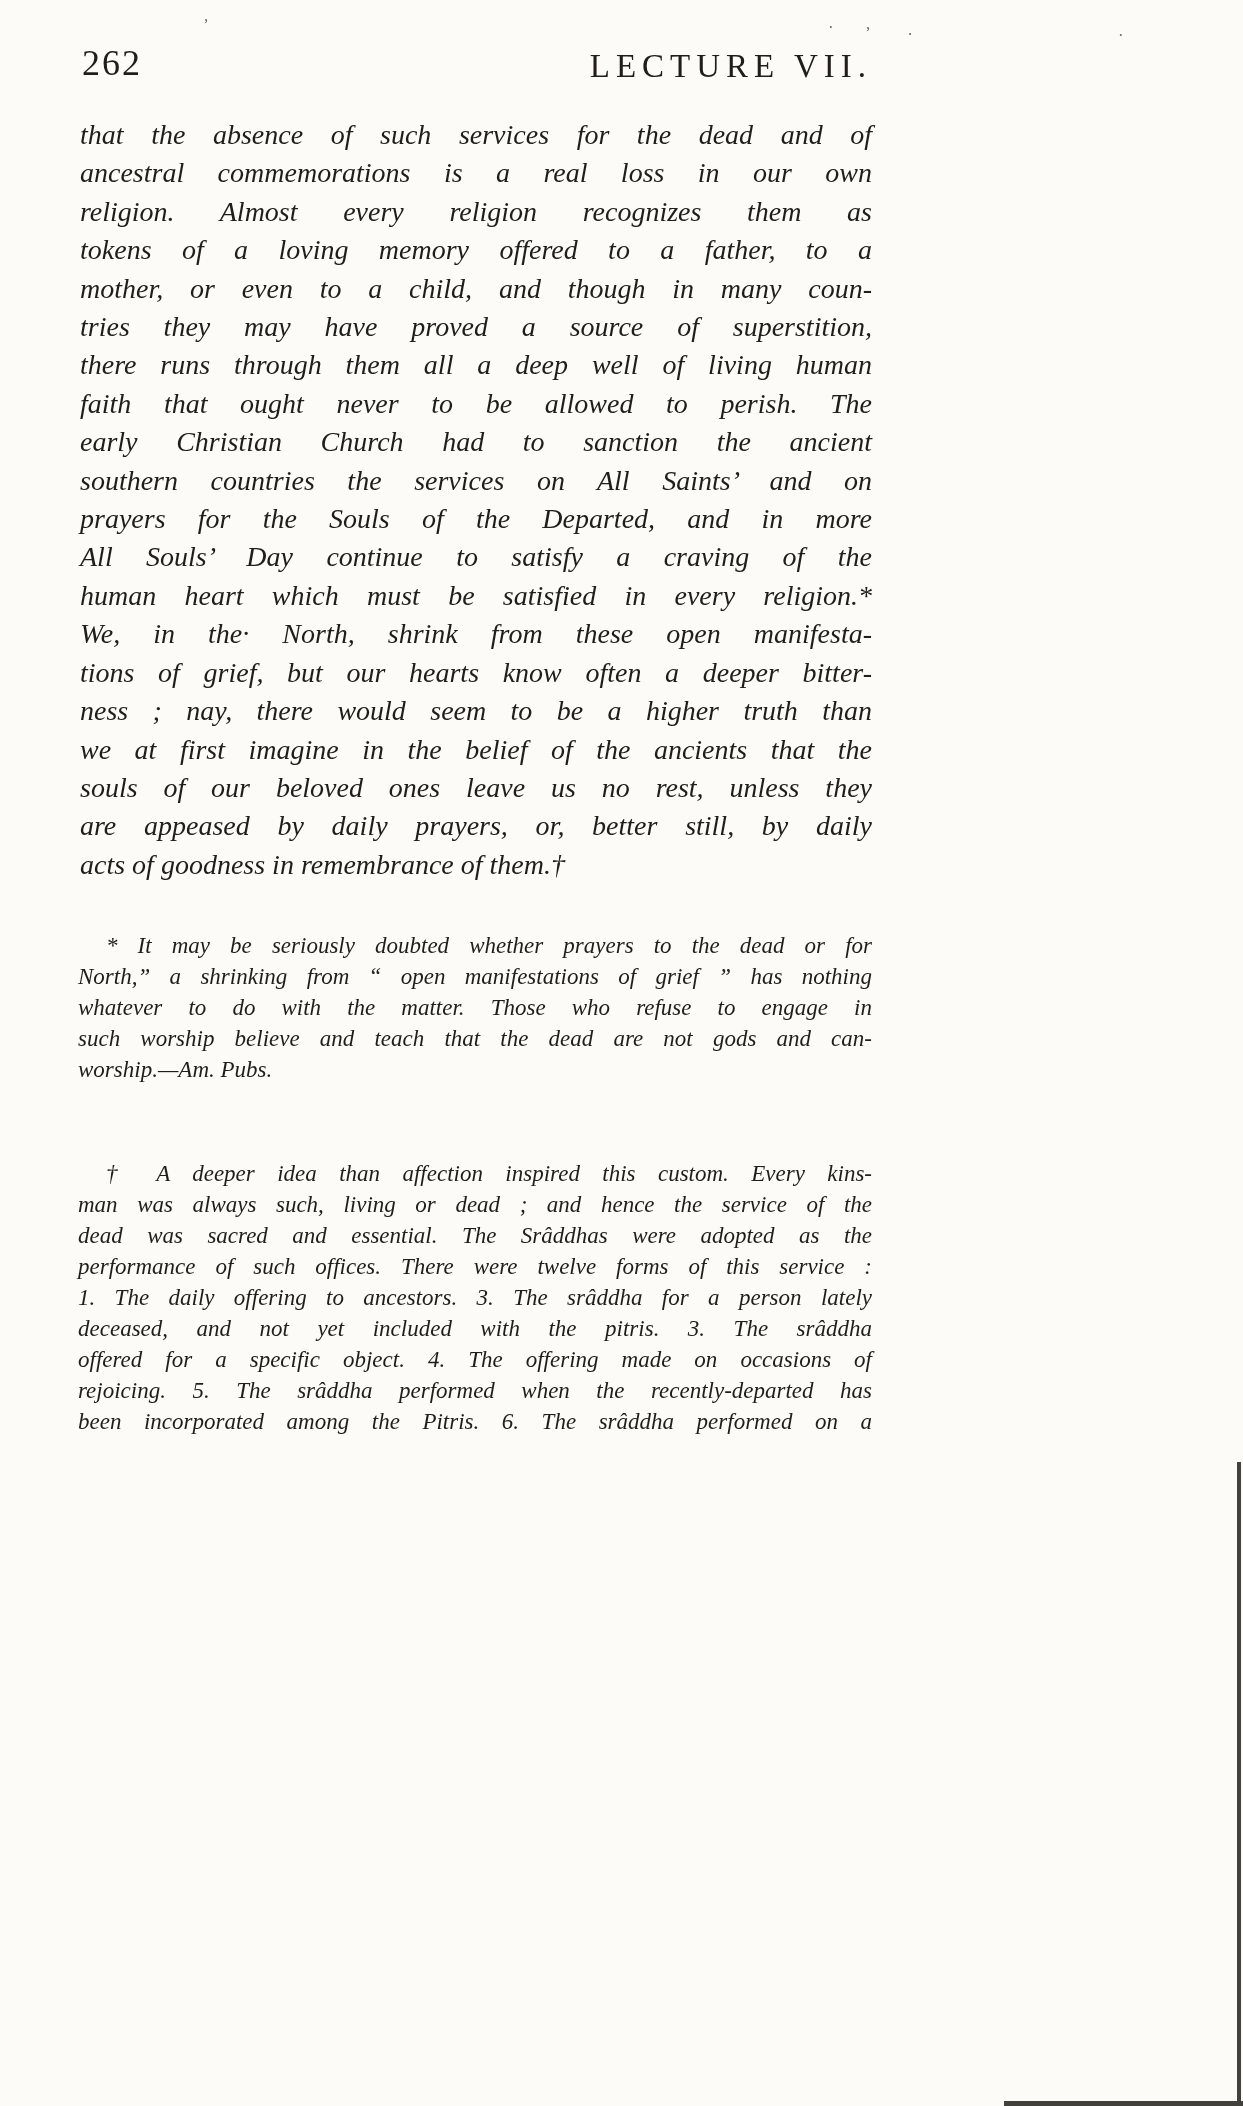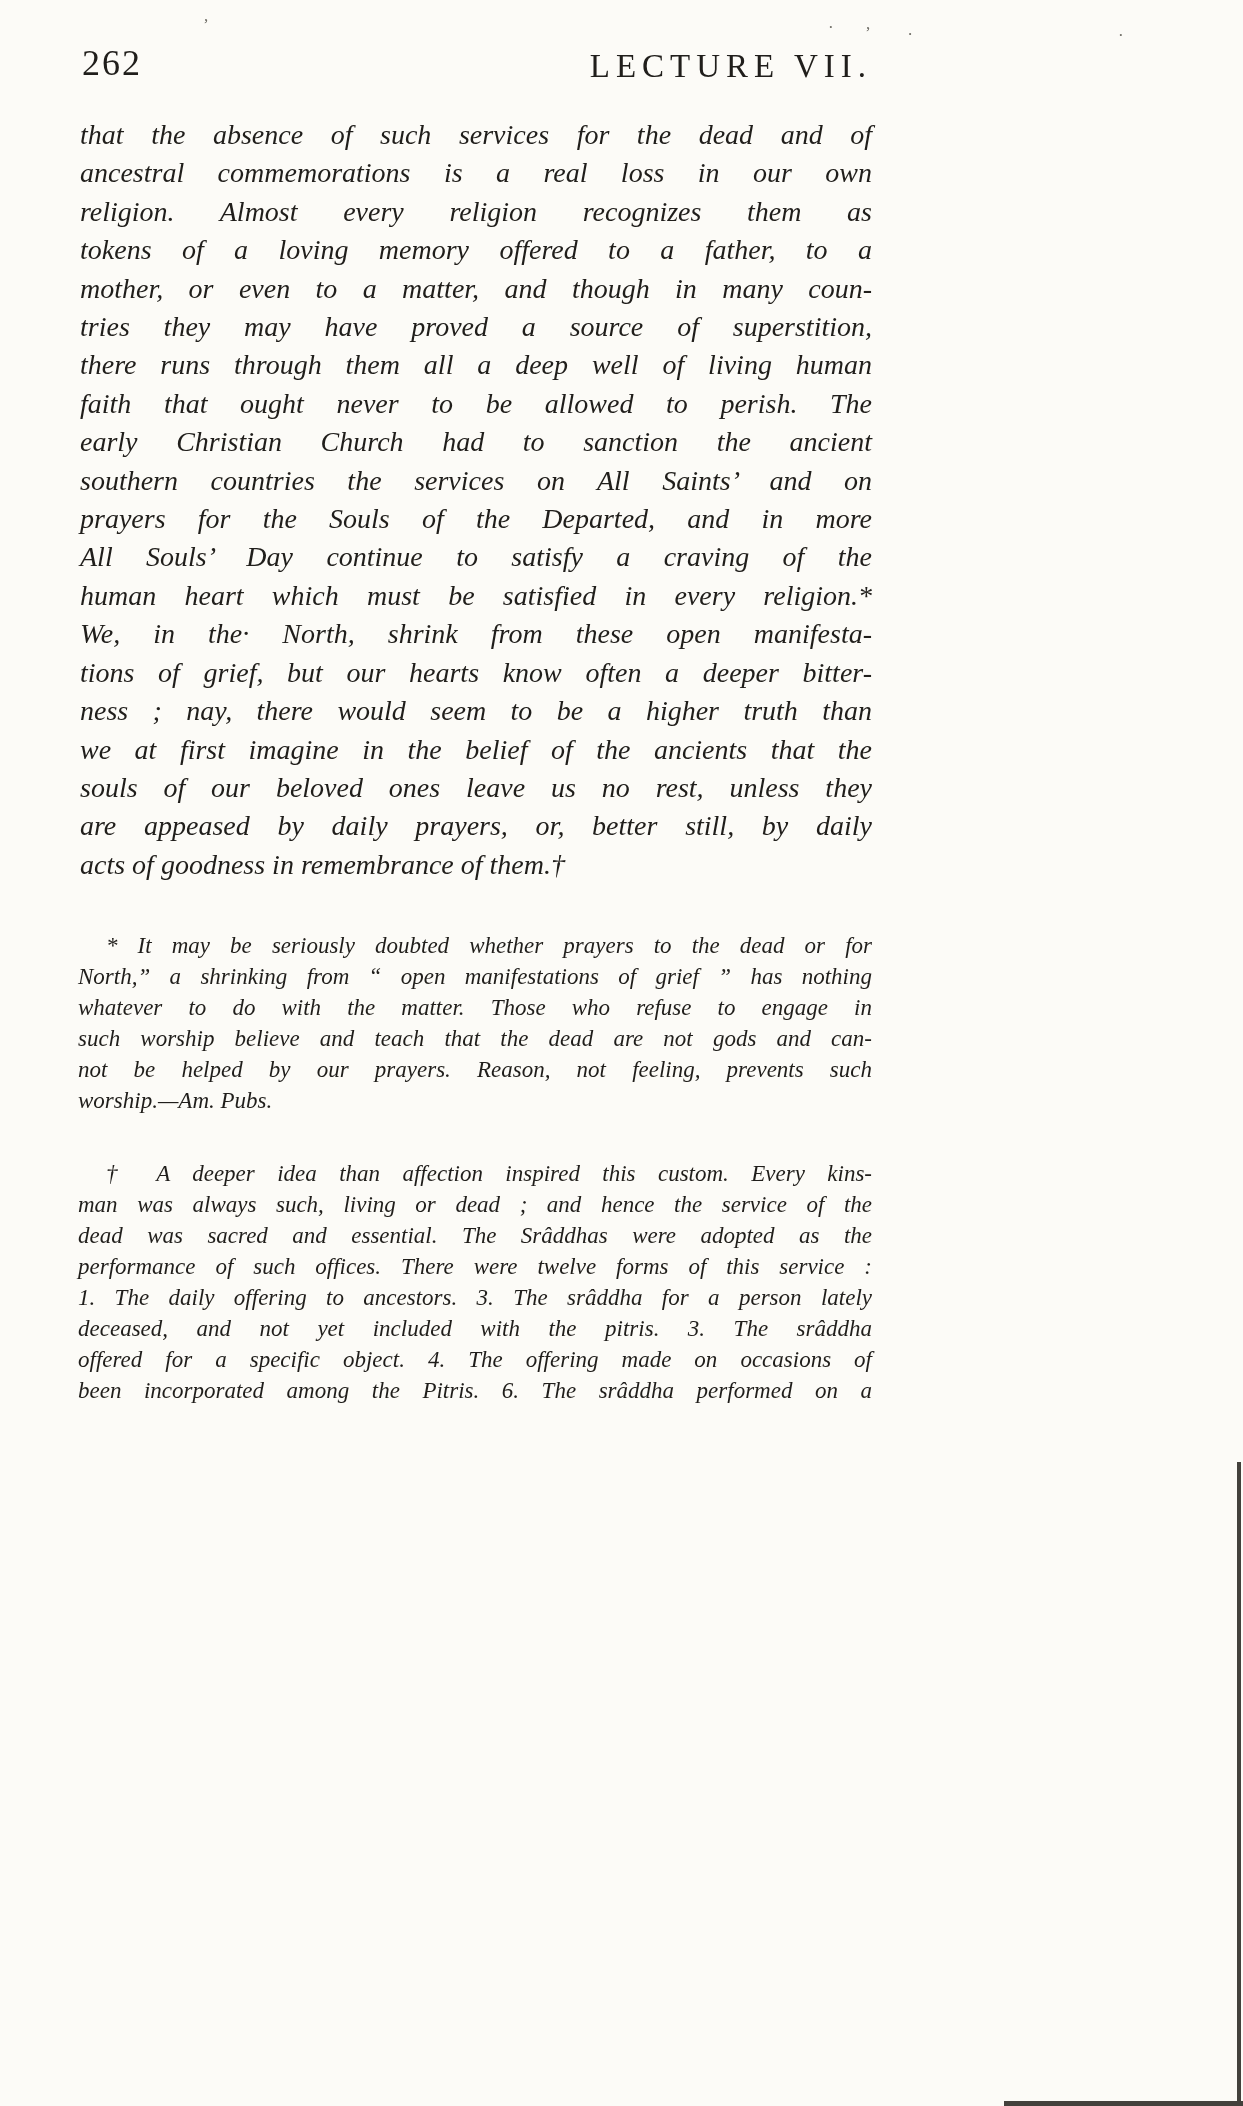--- a/index.html
+++ b/index.html
@@ -88,21 +88,21 @@
 
   <div class="page-number">262</div>
 
   <div class="running-header">LECTURE VII.</div>
 
   <section class="body-text">
       <div class="line">that the absence of such services for the dead and of</div>
       <div class="line">ancestral commemorations is a real loss in our own</div>
       <div class="line">religion. Almost every religion recognizes them as</div>
       <div class="line">tokens of a loving memory offered to a father, to a</div>
-      <div class="line">mother, or even to a matter, and though in many coun-</div>
+      <div class="line">mother, or even to a child, and though in many coun-</div>
       <div class="line">tries they may have proved a source of superstition,</div>
       <div class="line">there runs through them all a deep well of living human</div>
       <div class="line">faith that ought never to be allowed to perish. The</div>
       <div class="line">early Christian Church had to sanction the ancient</div>
       <div class="line">southern countries the services on All Saints’ and on</div>
       <div class="line">prayers for the Souls of the Departed, and in more</div>
       <div class="line">All Souls’ Day continue to satisfy a craving of the</div>
       <div class="line">human heart which must be satisfied in every religion.*</div>
       <div class="line">We, in the· North, shrink from these open manifesta-</div>
       <div class="line">tions of grief, but our hearts know often a deeper bitter-</div>
@@ -111,32 +111,32 @@
       <div class="line">souls of our beloved ones leave us no rest, unless they</div>
       <div class="line">are appeased by daily prayers, or, better still, by daily</div>
       <div class="line last">acts of goodness in remembrance of them.†</div>
     </section>
 
   <section class="fn fn1">
       <div class="line indent">* It may be seriously doubted whether prayers to the dead or for</div>
       <div class="line">North,” a shrinking from “ open manifestations of grief ” has nothing</div>
       <div class="line">whatever to do with the matter. Those who refuse to engage in</div>
       <div class="line">such worship believe and teach that the dead are not gods and can-</div>
-      <div class="line">not be helped by our prayers. Reason, not feeling, prevents such</div>
       <div class="line last">worship.—Am. Pubs.</div>
     </section>
 
   <section class="fn fn2">
       <div class="line indent">† A deeper idea than affection inspired this custom. Every kins-</div>
       <div class="line">man was always such, living or dead ; and hence the service of the</div>
       <div class="line">dead was sacred and essential. The Srâddhas were adopted as the</div>
       <div class="line">performance of such offices. There were twelve forms of this service :</div>
       <div class="line">1. The daily offering to ancestors. 3. The srâddha for a person lately</div>
       <div class="line">deceased, and not yet included with the pitris. 3. The srâddha</div>
       <div class="line">offered for a specific object. 4. The offering made on occasions of</div>
+      <div class="line">rejoicing. 5. The srâddha performed when the recently-departed has</div>
       <div class="line">been incorporated among the Pitris. 6. The srâddha performed on a</div>
     </section>
 
   <div class="edge edge-right"></div>
 
   <div class="edge edge-bottom"></div>
 
   <div>
       <span class="speck" style="left: 204px; top: 6px;">,</span>
       <span class="speck" style="left: 828px; top: 18px;">·</span>

